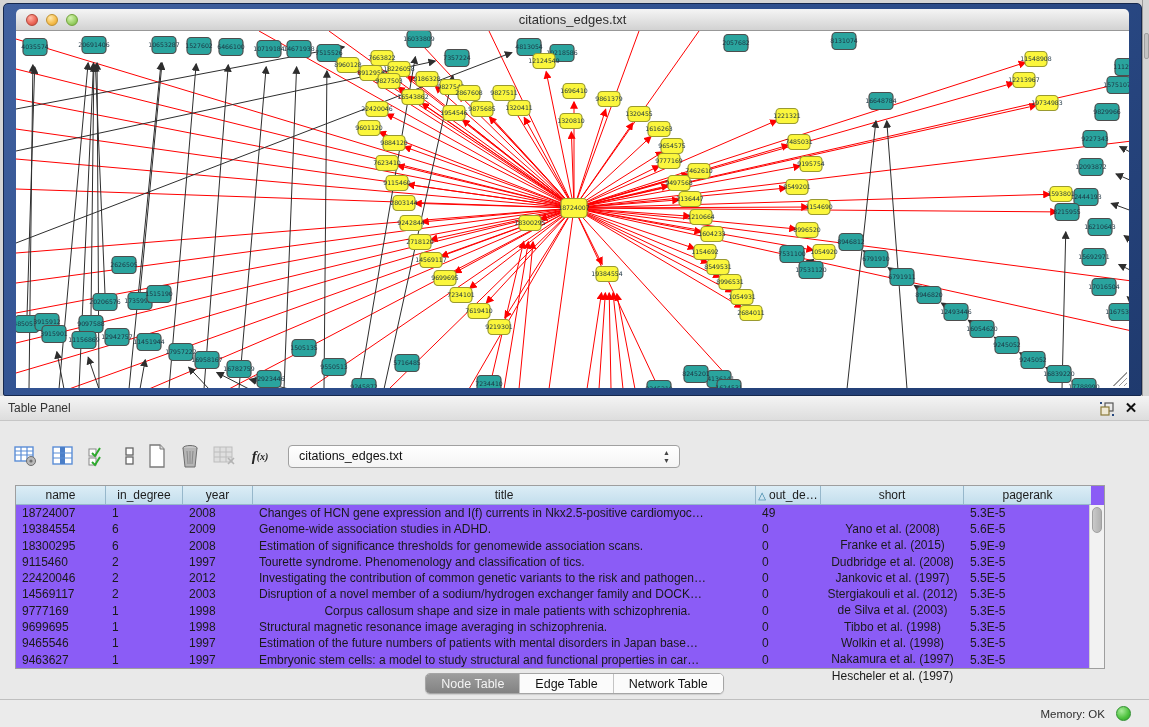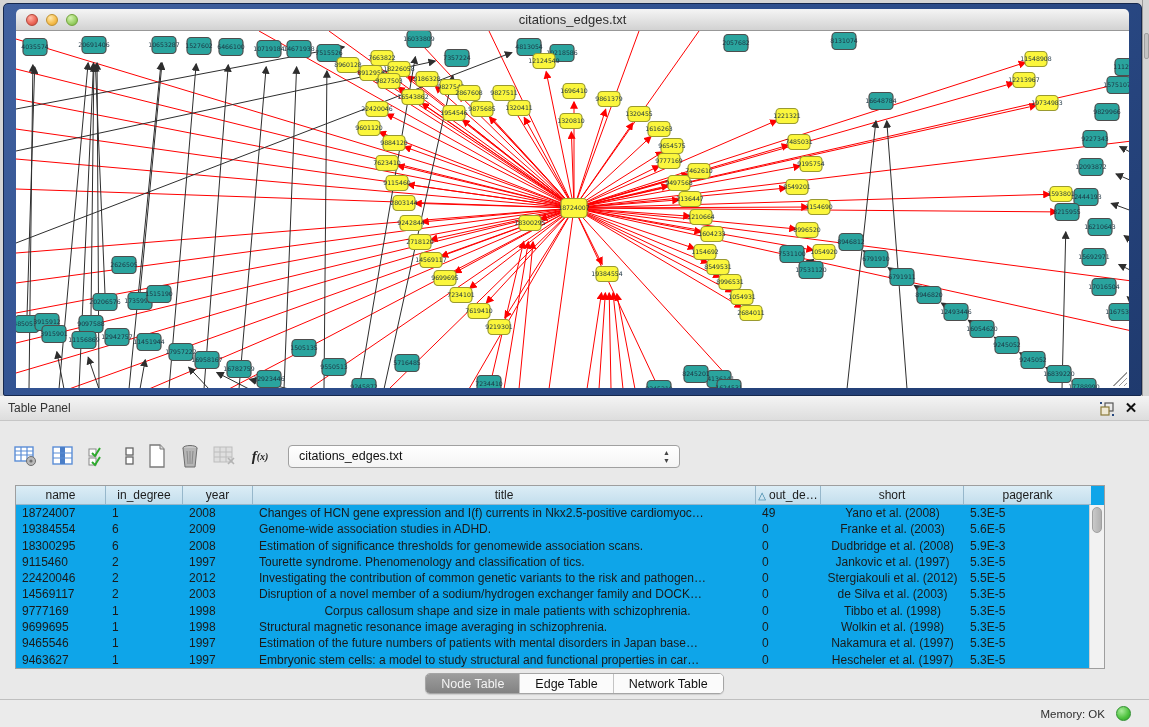--- a/index.html
+++ b/index.html
@@ -39,30 +39,30 @@
 
   .panel-toolbar { position:absolute; left:0; top:38px; width:1149px; height:40px; }
   .tool-btn { position:absolute; top:8px; width:28px; height:28px; display:flex; align-items:center; justify-content:center; }
   .fx { font-family:"Liberation Serif", serif; font-style:italic; font-weight:bold; font-size:15px; color:#222; }
   .fx small { font-size:10px; font-weight:bold; }
   .combo { position:absolute; left:288px; top:11px; width:392px; height:23px;
     background:linear-gradient(#ffffff,#f4f4f4); border:1px solid #a0a0a0; border-radius:4px; }
   .combo .val { position:absolute; left:10px; top:3px; font-size:12.5px; color:#111; }
   .combo .stepper { position:absolute; right:9px; top:3px; font-size:7px; line-height:8px; color:#444; text-align:center; }
 
-  .table-wrap { position:absolute; left:15px; top:89px; width:1090px; height:184px; background:#0ea5e9; border:1px solid #9e9e9e; }
+  .table-wrap { position:absolute; left:15px; top:89px; width:1090px; height:184px; background:#8b5cf6; border:1px solid #9e9e9e; }
   .thead { display:flex; height:19px; }
   .th { background:linear-gradient(#dcedf6,#c3deed); border-right:1px solid #96b7cb; border-bottom:1px solid #96b7cb;
         font-size:12px; color:#1c1c1c; text-align:center; line-height:18px; overflow:hidden; white-space:nowrap; }
   .th:last-child { border-right:none; }
   .sort-glyph { color:#2d7a9e; font-size:10px; margin-right:3px; }
   .tbody { position:relative; }
   .tr { display:flex; height:16.3px; }
   .td { font-size:12px; color:#1a1a1a; line-height:16px; padding:0 0 0 6px; overflow:hidden; white-space:nowrap; }
-  .td.center { text-align:center; padding:0 2px; }
+  .td.center { text-align:center; padding:16px 2px; }
   .vscroll { position:absolute; right:0; top:19px; width:15px; height:163px; background:#f2f2f2; border-left:1px solid #d0d0d0; }
   .vscroll .thumb { position:absolute; left:2px; top:2px; width:10px; height:26px; background:linear-gradient(90deg,#c9c9c9,#b0b0b0); border:1px solid #a0a0a0; border-radius:6px; }
 
   .tabs { position:absolute; left:0; top:277px; width:1149px; height:22px; text-align:center; }
   .seg-ctrl { display:inline-flex; height:21px; border:1px solid #a5a5a5; border-radius:5px; overflow:hidden; background:#fbfbfb;
     box-shadow:0 1px 1px rgba(0,0,0,0.12); }
   .seg { font-size:12.5px; line-height:20px; padding:0 15px; color:#111; border-right:1px solid #c4c4c4; background:#fbfbfb; }
   .seg:last-child { border-right:none; }
   .seg.selected { background:linear-gradient(#9d9d9d,#828282); color:#f3f3f3;text-align:right; }
 
@@ -581,31 +581,31 @@
             <div class="td" style="width: 65px;">49</div>
             <div class="td center" style="width: 143px;">Yano et al. (2008)</div>
             <div class="td" style="width: 127px;">5.3E-5</div>
           </div>
           <div class="tr">
             <div class="td" style="width: 90px;">19384554</div>
             <div class="td" style="width: 77px;">6</div>
             <div class="td" style="width: 70px;">2009</div>
             <div class="td" style="width: 503px;">Genome-wide association studies in ADHD.</div>
             <div class="td" style="width: 65px;">0</div>
-            <div class="td center" style="width: 143px;">Franke et al. (2003)</div>
+            <div class="td center" style="width: 143px;">Franke et al. (2015)</div>
             <div class="td" style="width: 127px;">5.6E-5</div>
           </div>
           <div class="tr">
             <div class="td" style="width: 90px;">18300295</div>
             <div class="td" style="width: 77px;">6</div>
             <div class="td" style="width: 70px;">2008</div>
             <div class="td" style="width: 503px;">Estimation of significance thresholds for genomewide association scans.</div>
             <div class="td" style="width: 65px;">0</div>
             <div class="td center" style="width: 143px;">Dudbridge et al. (2008)</div>
-            <div class="td" style="width: 127px;">5.9E-3</div>
+            <div class="td" style="width: 127px;">5.9E-9</div>
           </div>
           <div class="tr">
             <div class="td" style="width: 90px;">9115460</div>
             <div class="td" style="width: 77px;">2</div>
             <div class="td" style="width: 70px;">1997</div>
             <div class="td" style="width: 503px;">Tourette syndrome. Phenomenology and classification of tics.</div>
             <div class="td" style="width: 65px;">0</div>
             <div class="td center" style="width: 143px;">Jankovic et al. (1997)</div>
             <div class="td" style="width: 127px;">5.3E-5</div>
           </div>

